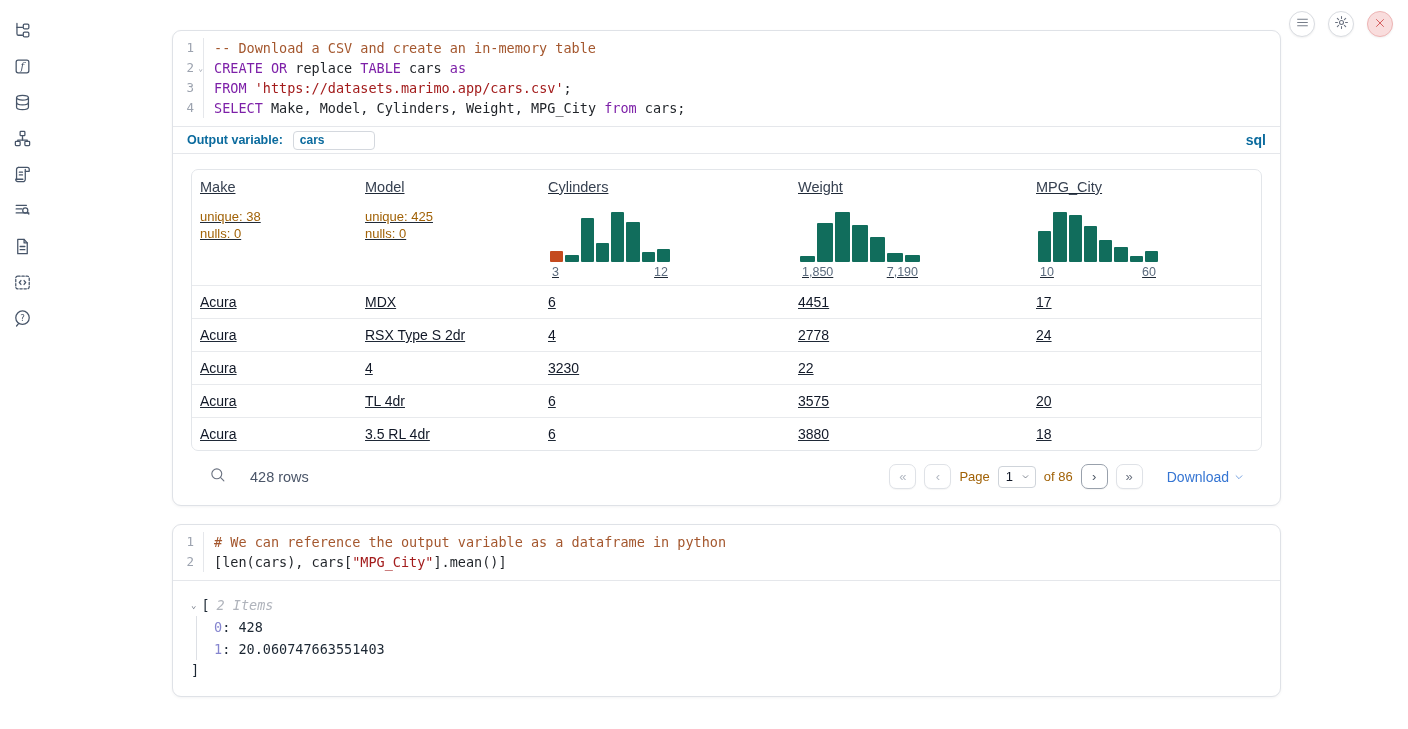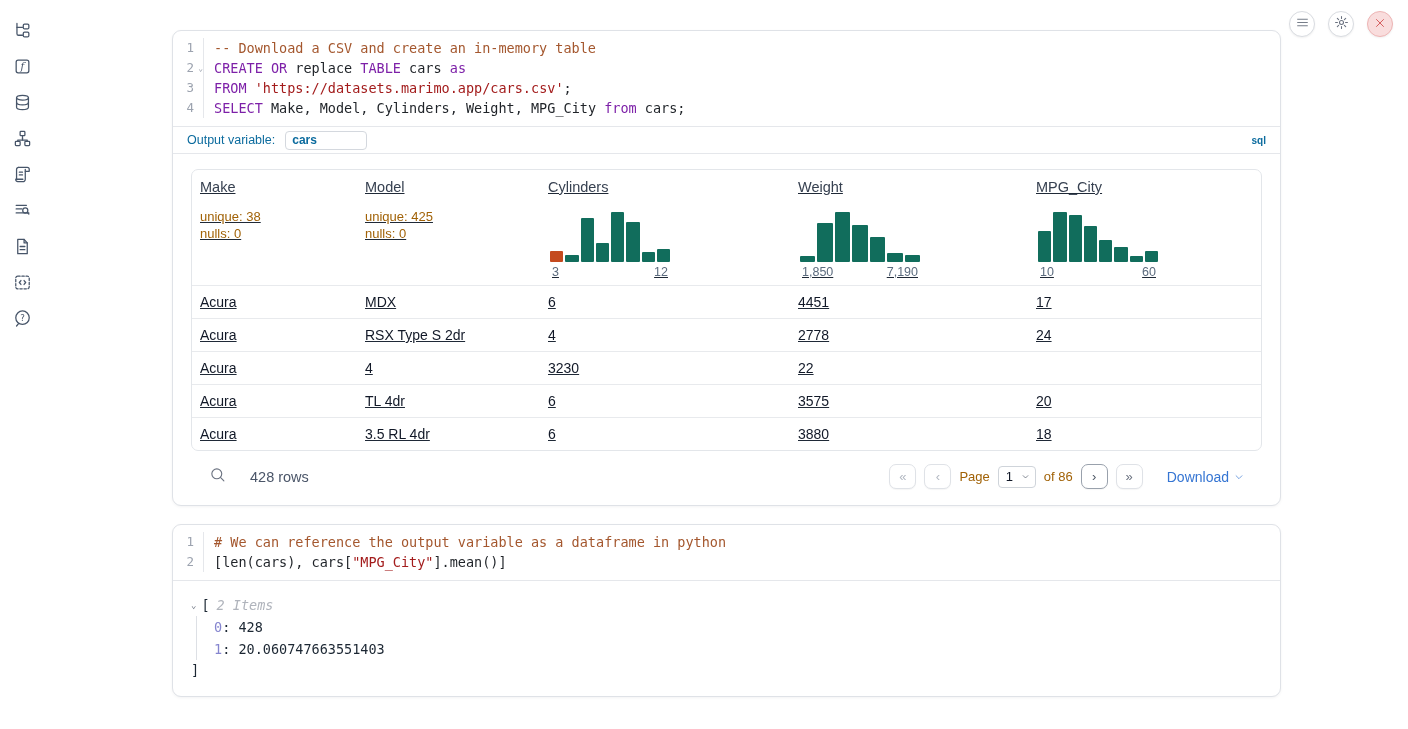--- a/index.html
+++ b/index.html
@@ -39,25 +39,25 @@
   .gutter .fold { position:absolute; right:0px; top:1px; font-size:8px; color:#9ca3af; }
   .code-text { padding-left:10px; white-space:pre; color:#1f2328; }
   .tok-kw { color:#7d20a8; }
   .tok-comment { color:#a4572e; }
   .tok-string { color:#a31c1c; }
   .tok-plain { color:#1f2328; }
 
   
   .outvar-row { border-top:1px solid #e5e7eb; border-bottom:1px solid #e5e7eb;
                 display:flex; align-items:center; padding:4px 14px; height:28px; }
-  .outvar-label { font-size:12.5px; font-weight:normal; color:#0b6b9e; }
+  .outvar-label { font-size:12.5px; font-weight:bold; color:#0b6b9e; }
   .outvar-input { margin-left:10px; width:82px; height:19px; border:1px solid #d4d8de;
                   border-radius:4px; font-size:12px; font-weight:bold; color:#0b6b9e;
                   padding:0 6px; font-family:"Liberation Sans", sans-serif; outline:none; }
-  .lang-badge { margin-left:auto; font-size:10px; font-weight:bold; color:#0b6b9e; }
+  .lang-badge { margin-left:auto; font-size:14px; font-weight:bold; color:#0b6b9e; }
 
   
   .table-wrap { padding:15px 18px 0 18px; }
   .dtable { border:1px solid #e3e6ea; border-radius:7px; overflow:hidden;text-decoration:underline; }
   .thead, .trow { display:grid; grid-template-columns:165px 183px 250px 238px 1fr; }
   .thead { height:115px; }
   .th { padding:9px 8px 6px 8px; display:flex; flex-direction:column; }
   .th-title { font-size:14.5px; color:#374151; }
   .th-stats { margin-top:13px; font-size:13px; color:#a16207; line-height:17px; }
   .th-spacer { flex:1; }

